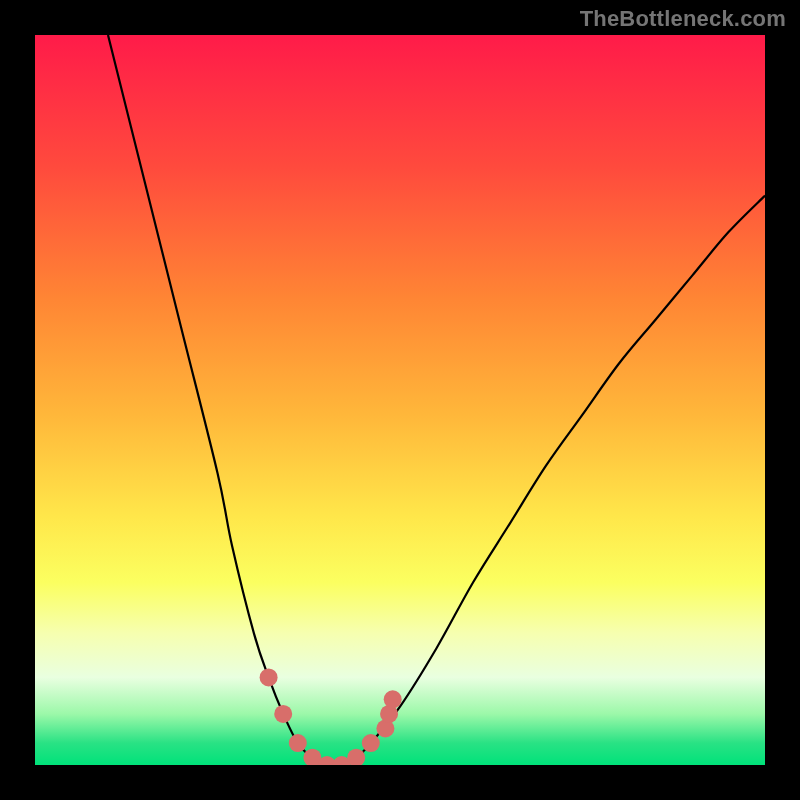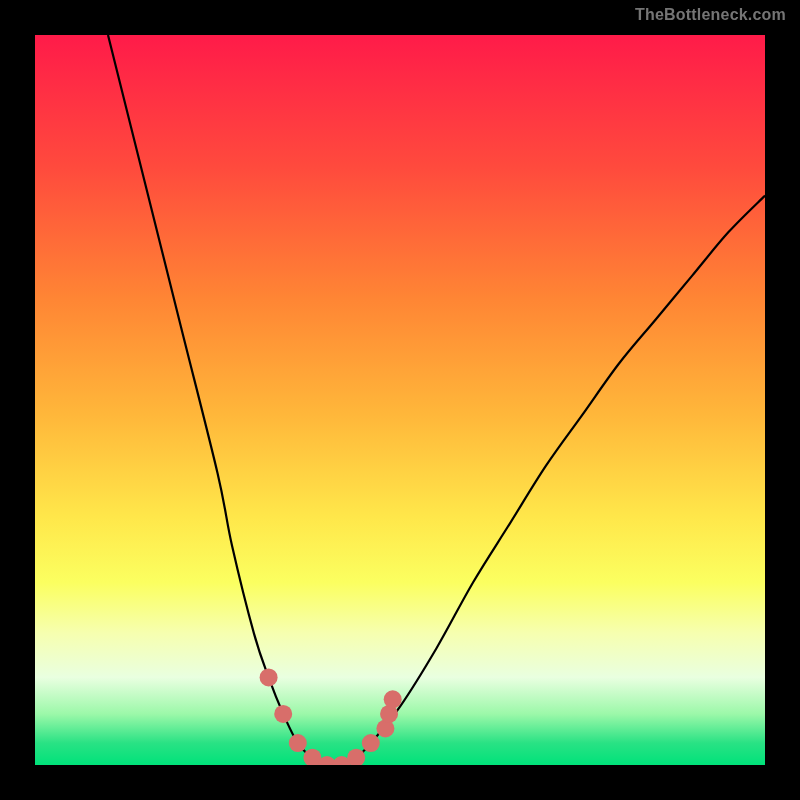--- a/index.html
+++ b/index.html
@@ -35,21 +35,21 @@
       #e9ffe0 88%,
       #9cf8a9 93%,
       #29e284 97%,
       #00e27a 100%);
   }
   .watermark {
     position: absolute;
     top: 6px;
     right: 14px;
     font-family: Arial, Helvetica, sans-serif;
-    font-size: 16px;
+    font-size: 22px;
     font-weight: 600;
     color: #757575;
     letter-spacing: 0.2px;
   }
   svg.curve {
     position: absolute;
     top: 0;
     left: 0;
     width: 730px;
     height: 730px;

